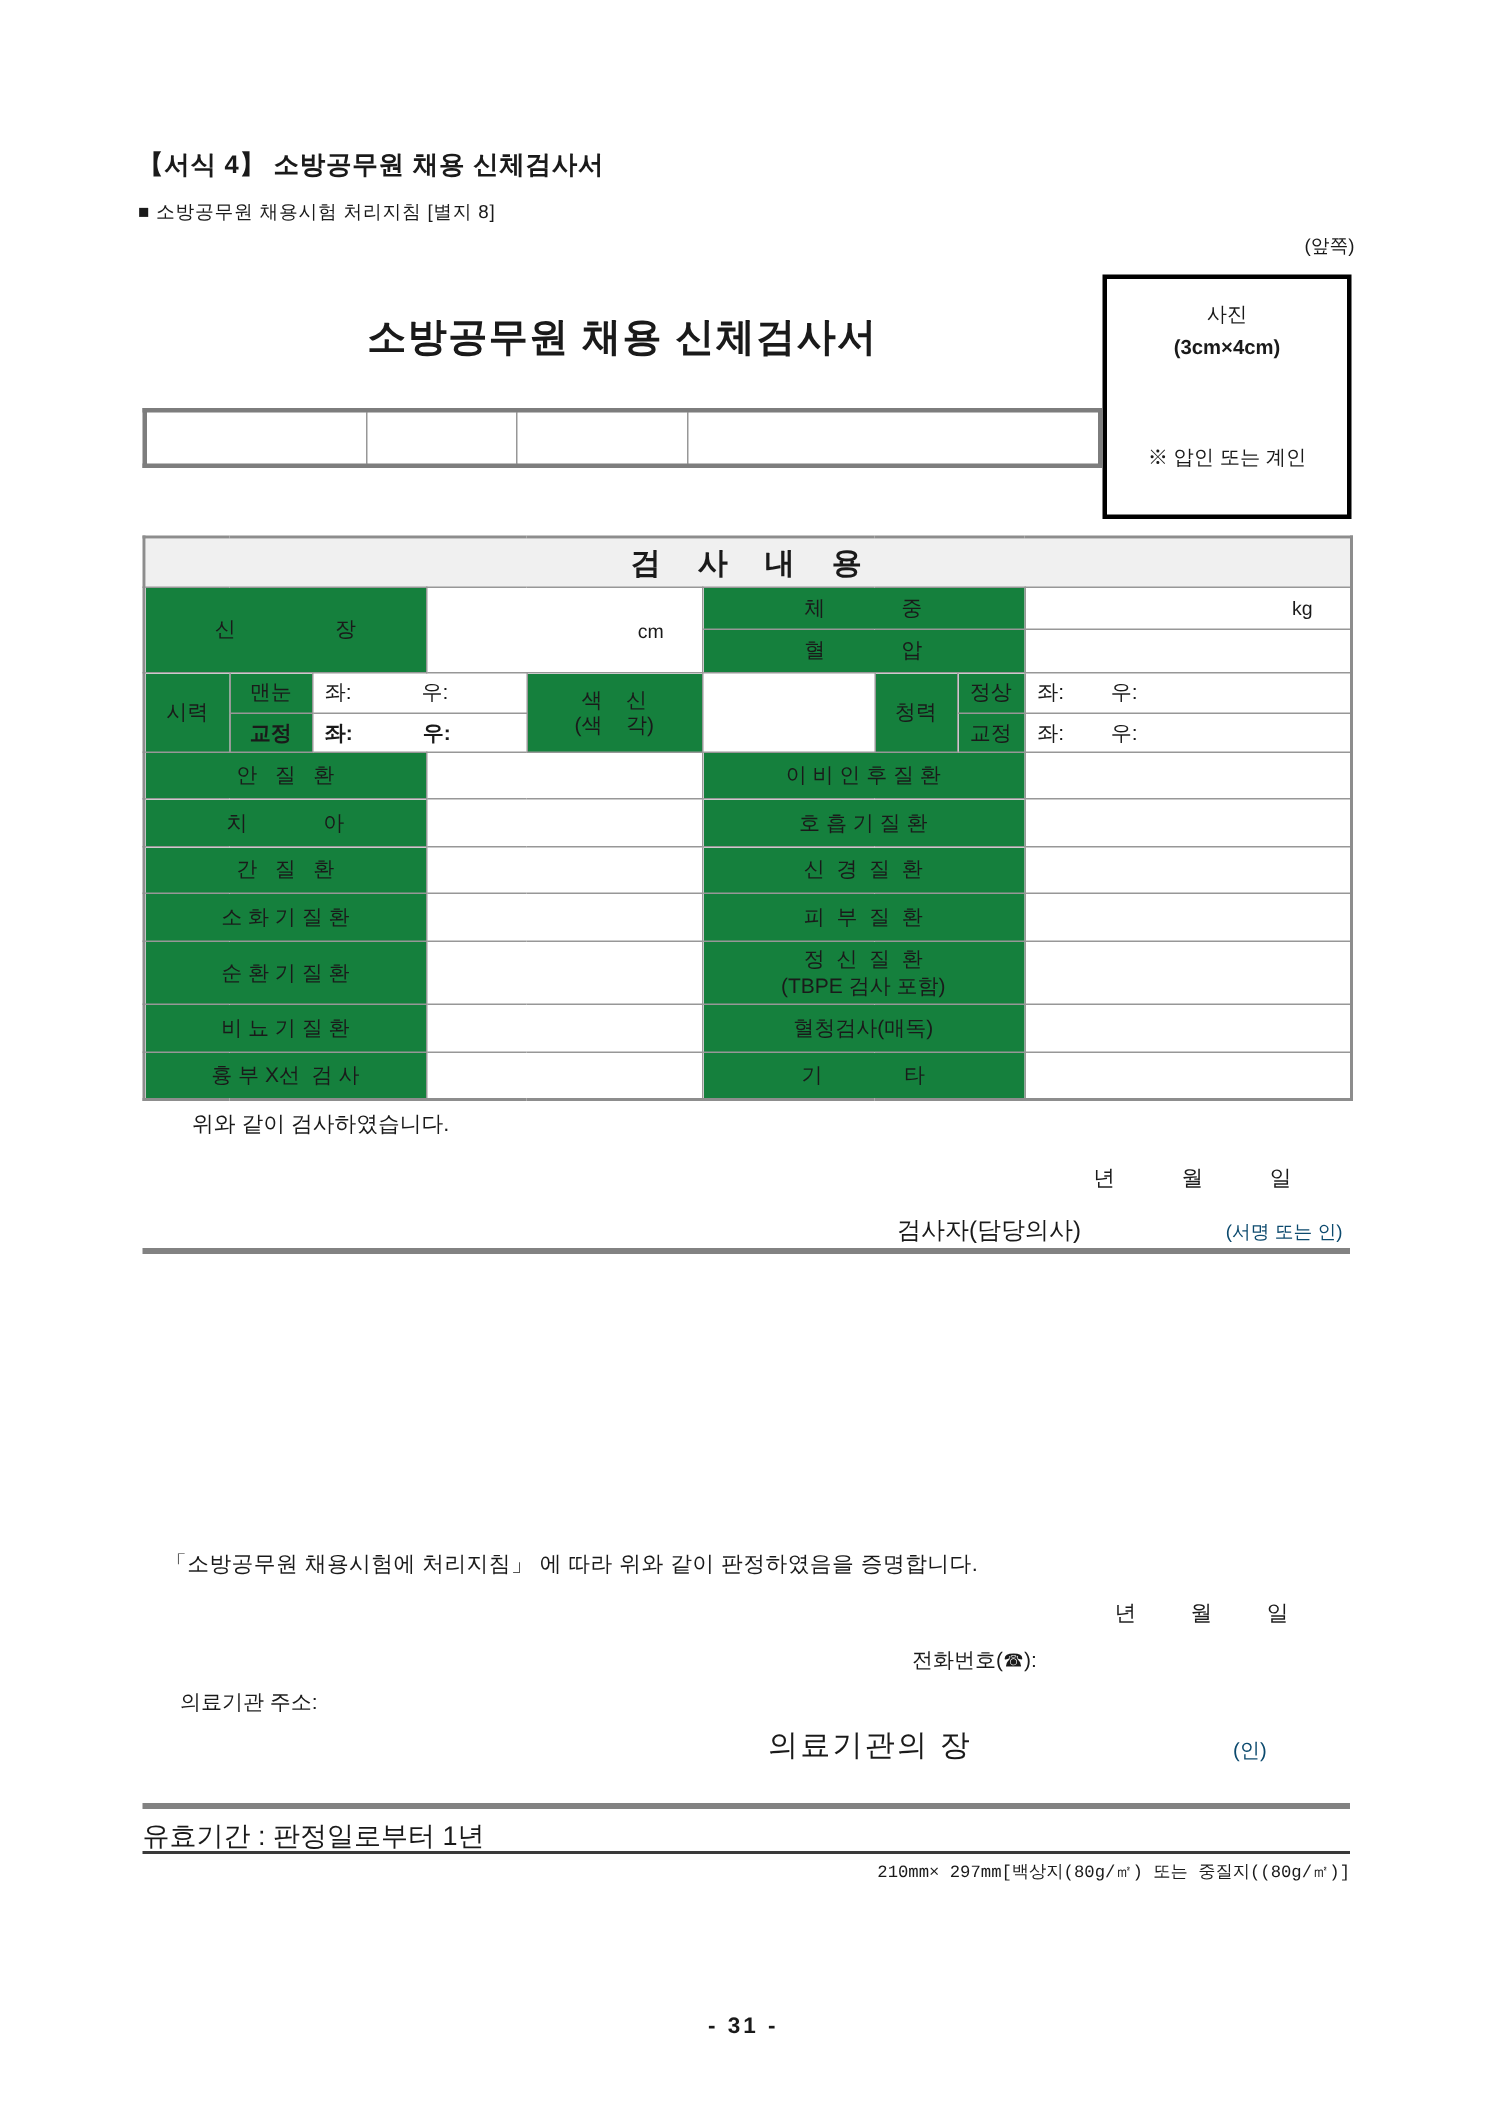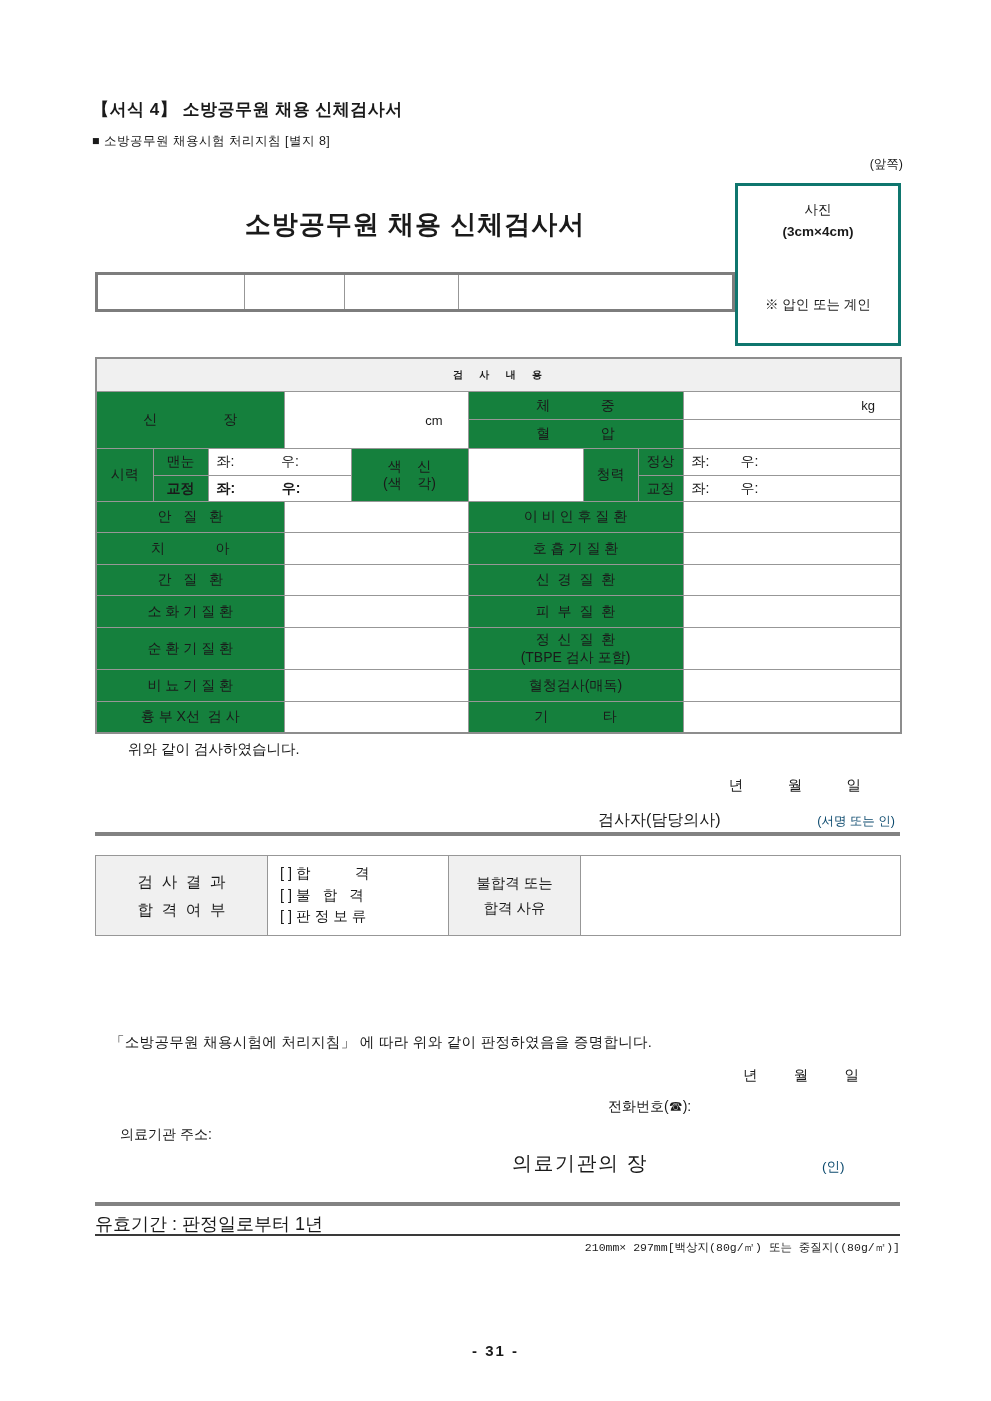--- a/index.html
+++ b/index.html
@@ -7,39 +7,39 @@
   .abs{position:absolute;}
   .pre{white-space:pre;}
   .muted{color:#0c4a6e;}
   
   .form-tag-line{left:92px;top:98px;font-size:17px;font-weight:bold;letter-spacing:.5px;}
   .form-sub-line{left:92px;top:133px;font-size:12.5px;letter-spacing:.5px;}
   .side-label{right:88px;top:156px;font-size:12.5px;}
   
   .doc-title{left:95px;top:207px;width:640px;text-align:center;font-size:26px;font-weight:bold;letter-spacing:1px;}
   
-  .photo-box{left:735px;top:183px;width:160px;height:157px;border:3px solid #0f766e;background:#fff;}
+  .photo-box{left:735px;top:183px;width:160px;height:157px;border:3px solid #000000;background:#fff;}
   .photo-label{left:0;top:15px;width:100%;text-align:center;font-size:13.5px;}
   .photo-size{left:0;top:38px;width:100%;text-align:center;font-size:13.5px;font-weight:bold;}
   .photo-note{left:0;top:110px;width:100%;text-align:center;font-size:13.5px;}
   
   table{border-collapse:collapse;table-layout:fixed;}
   td,th{border:1.5px solid #979797;font-weight:normal;font-size:14px;overflow:hidden;}
   .lab{background:#15803d;text-align:center;white-space:pre;}
   .val{background:#fff;}
   .bold{font-weight:bold;}
   
   .applicant-table{left:95px;top:272px;}
   .applicant-table table{width:637px;border:3px solid #7d7d7d;}
   .applicant-table th{background:#fff;font-size:14.5px;height:36px;}
   .applicant-table td{height:32px;}
   
   .exam-table{left:95px;top:357px;}
   .exam-table table{width:805px;border:2px solid #8d8d8d;}
-  .exam-section-th{background:#f0f0f0;font-weight:bold;font-size:10px;height:30px;letter-spacing:2px;white-space:pre;}
+  .exam-section-th{background:#f0f0f0;font-weight:bold;font-size:20px;height:30px;letter-spacing:2px;white-space:pre;}
   .unit-cell{text-align:right;padding-right:25px;font-size:13px;}
   .vision-vals{text-align:left;padding-left:8px;white-space:pre;}
   .two-line{line-height:1.25;}
   
   .result-table{left:95px;top:855px;}
   .result-table table{width:805px;}
   .result-label{background:#f0f0f0;text-align:center;white-space:pre;font-size:15.5px;line-height:1.75;}
   .result-options{background:#fff;text-align:left;padding-left:12px;white-space:pre;font-size:14.5px;line-height:1.5;}
   .result-reason{background:#f0f0f0;text-align:center;white-space:pre;font-size:14.5px;line-height:1.7;}
   .hold-label{background:#fff;text-align:center;white-space:pre;font-size:15px;line-height:1.55;}
@@ -196,28 +196,20 @@
 
 <div class="abs result-table">
   <table>
     <colgroup>
         <col style="width:172px">
         <col style="width:181px">
         <col style="width:132px">
         <col style="width:320px">
       </colgroup>
     <tbody>
-        <tr style="height:80px">
-      <td class="result-label">검  사  결  과
-합  격  여  부</td>
-      <td class="result-options"><span>[ ] 합           격</span><br><span>[ ] 불   합   격</span><br><span>[ ] 판 정 보 류</span></td>
-      <td class="result-reason">불합격 또는
-합격 사유</td>
-      <td class="val"></td>
-    </tr>
   </tbody>
     </table>
 </div>
 
 <div class="abs stmt-certify">「소방공무원 채용시험에 처리지침」 에 따라 위와 같이 판정하였음을 증명합니다.</div>
 <div class="abs date-line-2 pre">년         월         일</div>
 <div class="abs address-line">의료기관 주소:</div>
 <div class="abs phone-line">전화번호(☎):</div>
 <div class="abs org-head">의료기관의 장</div>
 <div class="abs seal muted">(인)</div>

